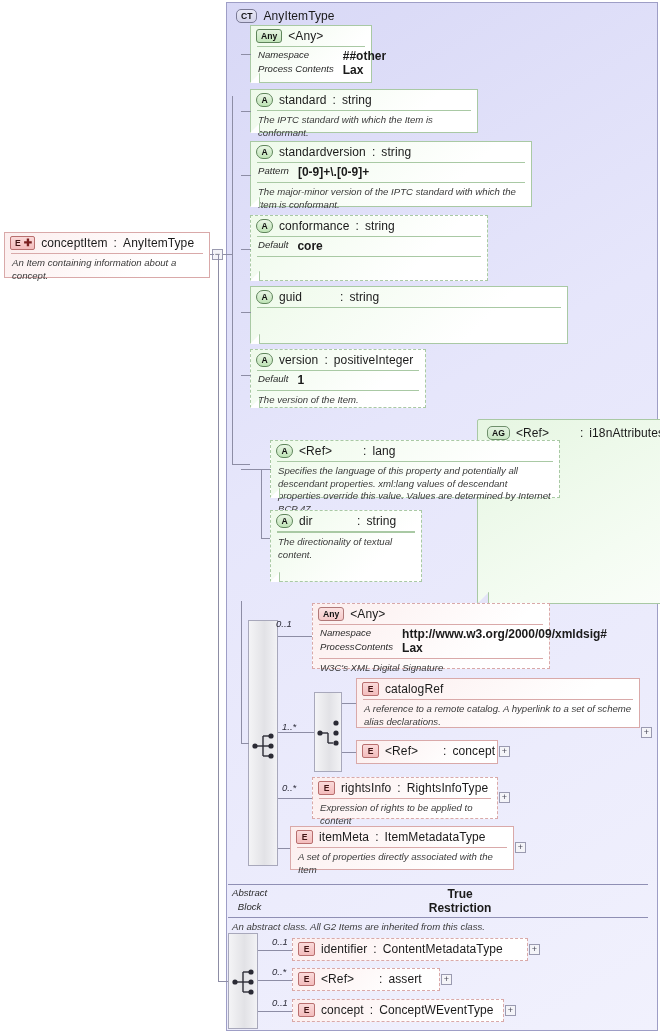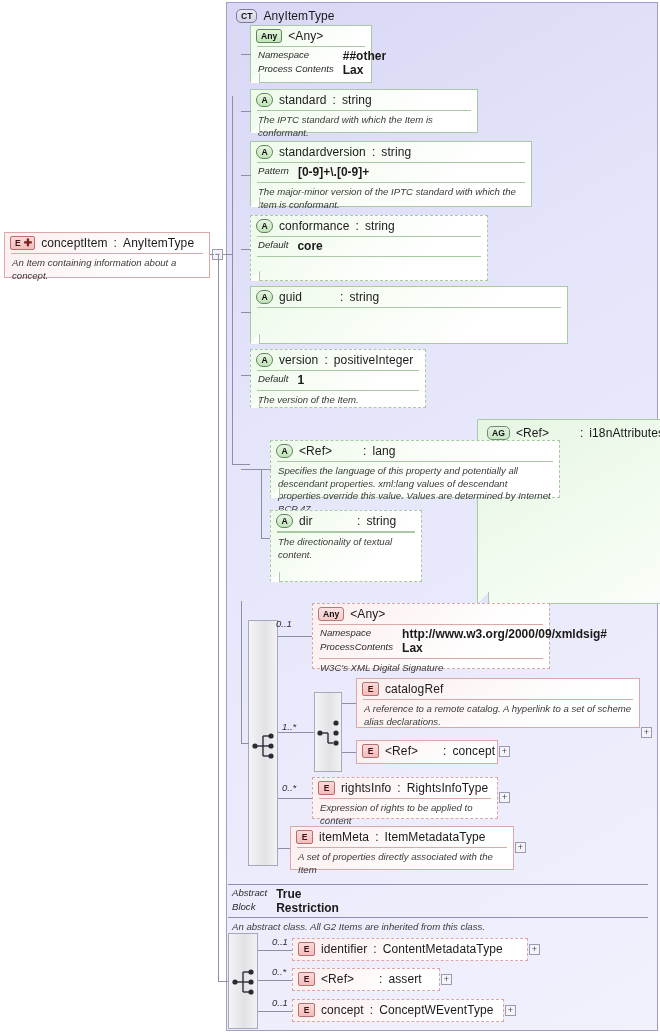--- a/index.html
+++ b/index.html
@@ -416,21 +416,21 @@
       <span class="ttl">ItemMetadataType</span>
     </div>
     <div class="rule"></div>
     <div class="doc">A set of properties directly associated with the Item</div>
   </div>
   <div class="tog" style="left:515px;top:842px;">+</div>
   <div class="ln lnh" style="left:278px;top:848px;width:12px;"></div>
 
   <div class="abstract-blk">
     <div class="rule" style="background:#8f8fb4;"></div>
-    <div class="props" style="padding:2px 4px 2px 4px;">
+    <div class="props" style="padding:2px 4px 2px 4px;text-align:center;">
       <span class="k">Abstract</span>
       <span class="v">True</span>
       <span class="k">Block</span>
       <span class="v">Restriction</span>
     </div>
     <div class="rule" style="background:#8f8fb4;"></div>
     <div class="doc" style="padding:3px 4px 0 4px;">An abstract class. All G2 Items are inherited from this class.</div>
   </div>
 
   <div class="comp" style="left:228px;top:933px;width:30px;height:96px;">

